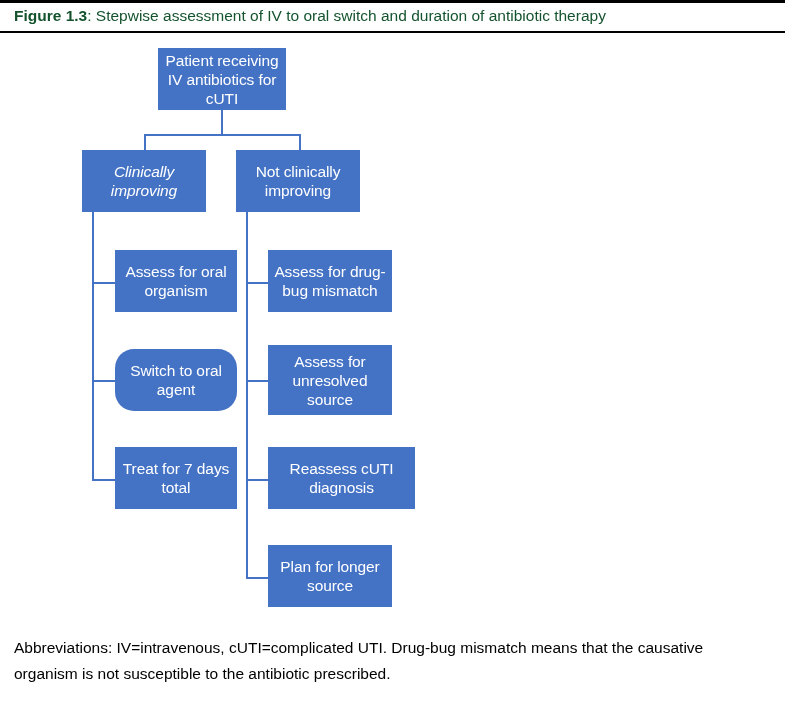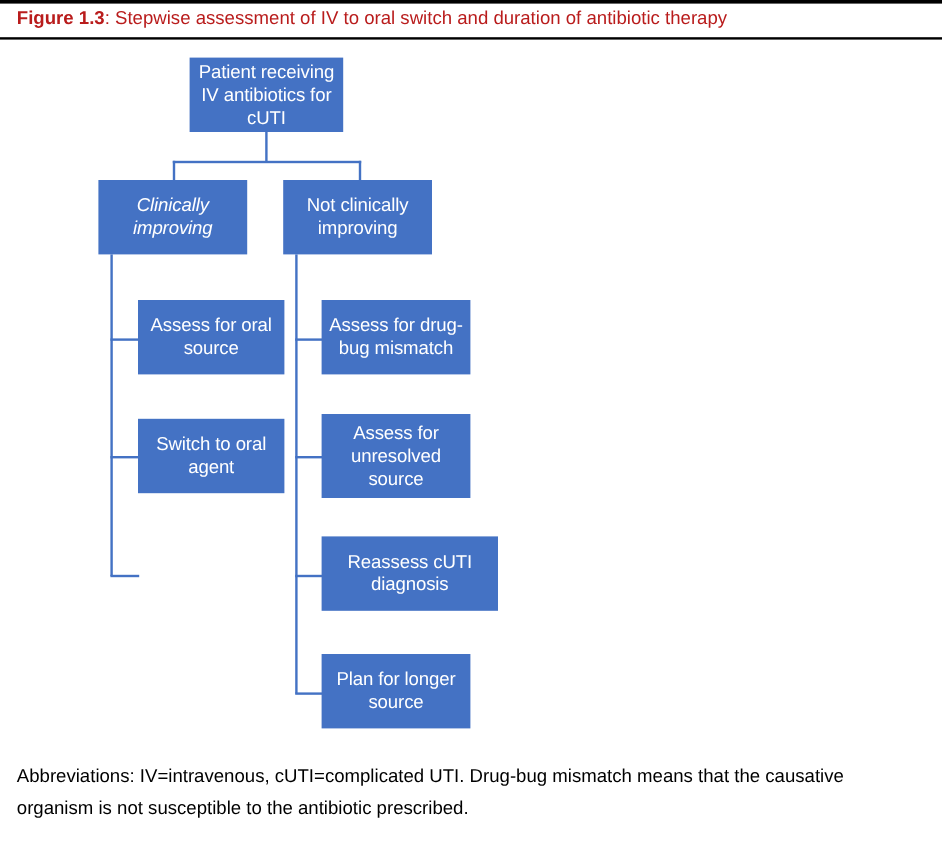--- a/index.html
+++ b/index.html
@@ -36,21 +36,21 @@
     background: #000000;
   }
   
   .caption {
     position: absolute;
     left: 14px;
     top: 6px;
     width: 760px;
     font-size: 15.5px;
     line-height: 20px;
-    color: #b91c1c;
+    color: #14532d;
     white-space: nowrap;
   }
   .caption .lbl {
     font-weight: bold;
   }
   
   .chart {
     position: absolute;
     left: 0;
     top: 33px;
@@ -129,24 +129,27 @@
       <span>Not clinically improving</span>
     </div>
 
     <div class="conn v" style="left:92px; top:179px; height:268px;"></div>
 
     <div class="conn h" style="left:92px; top:249px; width:24px;"></div>
     <div class="conn h" style="left:92px; top:347px; width:24px;"></div>
     <div class="conn h" style="left:92px; top:446px; width:24px;"></div>
 
     <div class="node" style="left:115px; top:217px; width:122px; height:62px;">
-      <span>Assess for oral source</span>
+      <span>Assess for oral organism</span>
     </div>
-    <div class="node" style="left:115px; top:316px; width:122px; height:62px;">
+    <div class="node" style="left:115px; top:316px; width:122px; height:62px;border-radius:19px;">
       <span>Switch to oral agent</span>
+    </div>
+    <div class="node" style="left:115px; top:414px; width:122px; height:62px;">
+      <span>Treat for 7 days total</span>
     </div>
 
     <div class="conn v" style="left:246px; top:179px; height:366px;"></div>
 
     <div class="conn h" style="left:246px; top:249px; width:24px;"></div>
     <div class="conn h" style="left:246px; top:347px; width:24px;"></div>
     <div class="conn h" style="left:246px; top:446px; width:24px;"></div>
     <div class="conn h" style="left:246px; top:544px; width:24px;"></div>
 
     <div class="node" style="left:268px; top:217px; width:124px; height:62px;">

